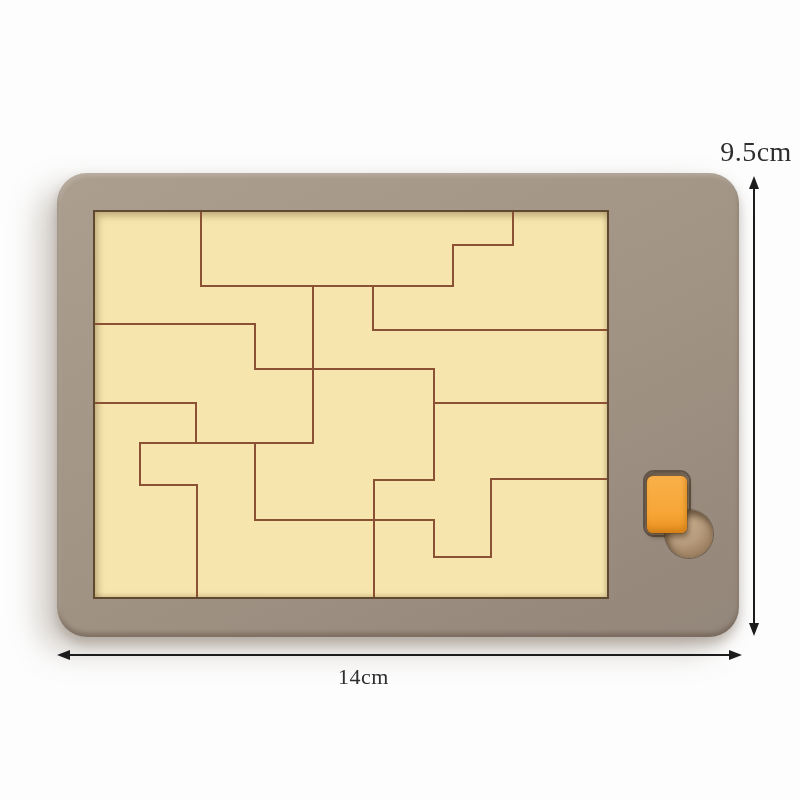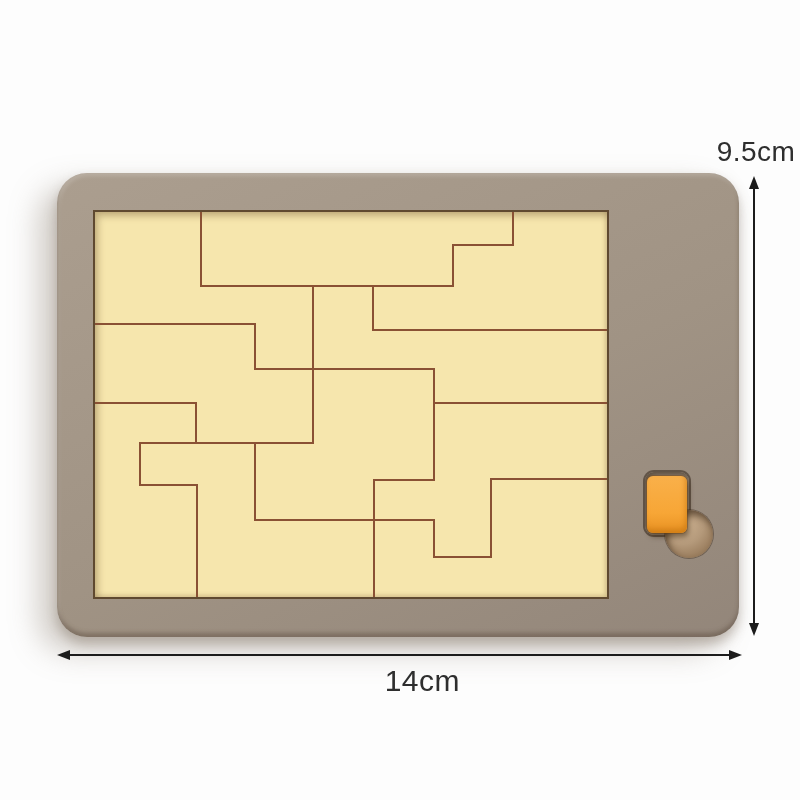--- a/index.html
+++ b/index.html
@@ -1,19 +1,19 @@
 <!DOCTYPE html>
 <html style="--bg: #fdfdfd; --frame-light: #ab9e8f; --frame: #a09384; --frame-dark: #93867a; --tray: #f6e6ad; --tray-edge: #5f4930; --line: #8a5134; --recess: #8e8071; --hole: #b4997a; --piece: #f7a636; --piece-dark: #e89122; --arrow: #1c1c1c; --text: #2e2e2e;"><head>
 <meta charset="utf-8">
 <style>
   html,body { margin:0; padding:0; }
   .stage {
     position:relative; width:800px; height:800px; overflow:hidden;
     background: var(--bg, #fdfdfd);
-    font-family: Liberation Sans, sans-serif;
+    font-family: Liberation Serif, serif;
   }
   
   .board {
     position:absolute; left:57px; top:173px; width:682px; height:464px;
     border-radius:30px;
     background: linear-gradient(155deg, var(--frame-light,#ab9e8f) 0%, var(--frame,#a09384) 55%, var(--frame-dark,#93867a) 100%);
     box-shadow:
       -18px 14px 30px rgba(145,133,120,.42),
       0 7px 12px rgba(110,95,80,.38),
       inset 0 -4px 4px rgba(88,74,60,.45),
@@ -60,21 +60,21 @@
   .h-line { left:68px;  top:654px; width:663px; height:2px; }
   .tri { position:absolute; width:0; height:0; }
   .tri-up    { left:749px; top:176px; border-left:5px solid transparent; border-right:5px solid transparent; border-bottom:13px solid var(--arrow,#1c1c1c); }
   .tri-down  { left:749px; top:623px; border-left:5px solid transparent; border-right:5px solid transparent; border-top:13px solid var(--arrow,#1c1c1c); }
   .tri-left  { left:57px;  top:650px; border-top:5px solid transparent; border-bottom:5px solid transparent; border-right:13px solid var(--arrow,#1c1c1c); }
   .tri-right { left:729px; top:650px; border-top:5px solid transparent; border-bottom:5px solid transparent; border-left:13px solid var(--arrow,#1c1c1c); }
   .dim-label {
     position:absolute; color: var(--text,#2e2e2e); letter-spacing:.5px;
   }
   .height-label { left:698px; top:136px; width:116px; text-align:center; font-size:28px; }
-  .width-label  { left:338px; top:664px; width:122px; text-align:right; font-size:30px; }
+  .width-label  { left:338px; top:664px; width:122px; text-align:left; font-size:22px; }
 </style>
 </head>
 <body>
 
 <div class="stage">
 
   <div class="board">
 
     <div class="tray">
       <svg viewBox="0 0 512 385" xmlns="http://www.w3.org/2000/svg">

